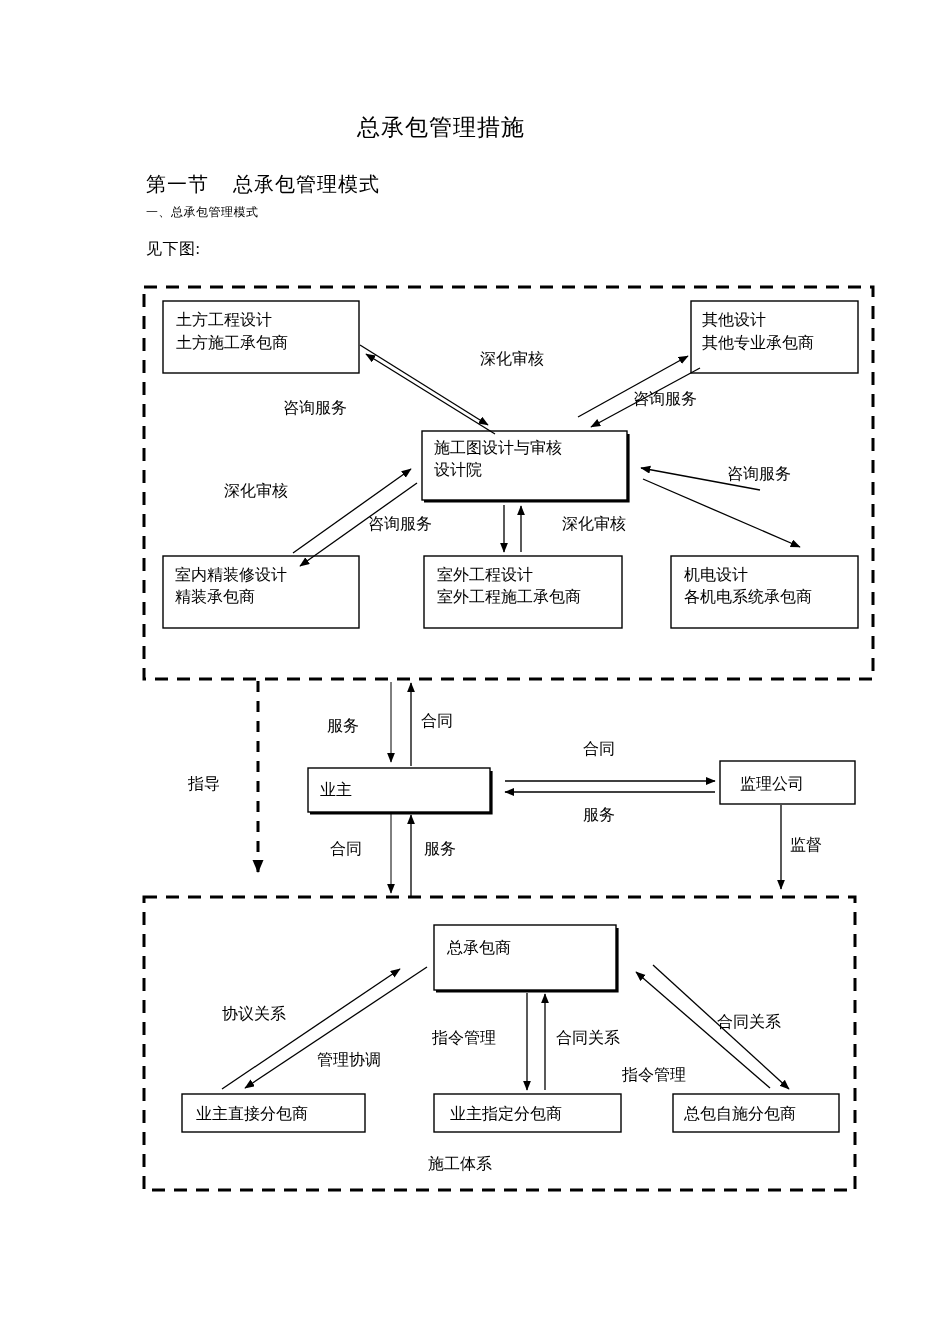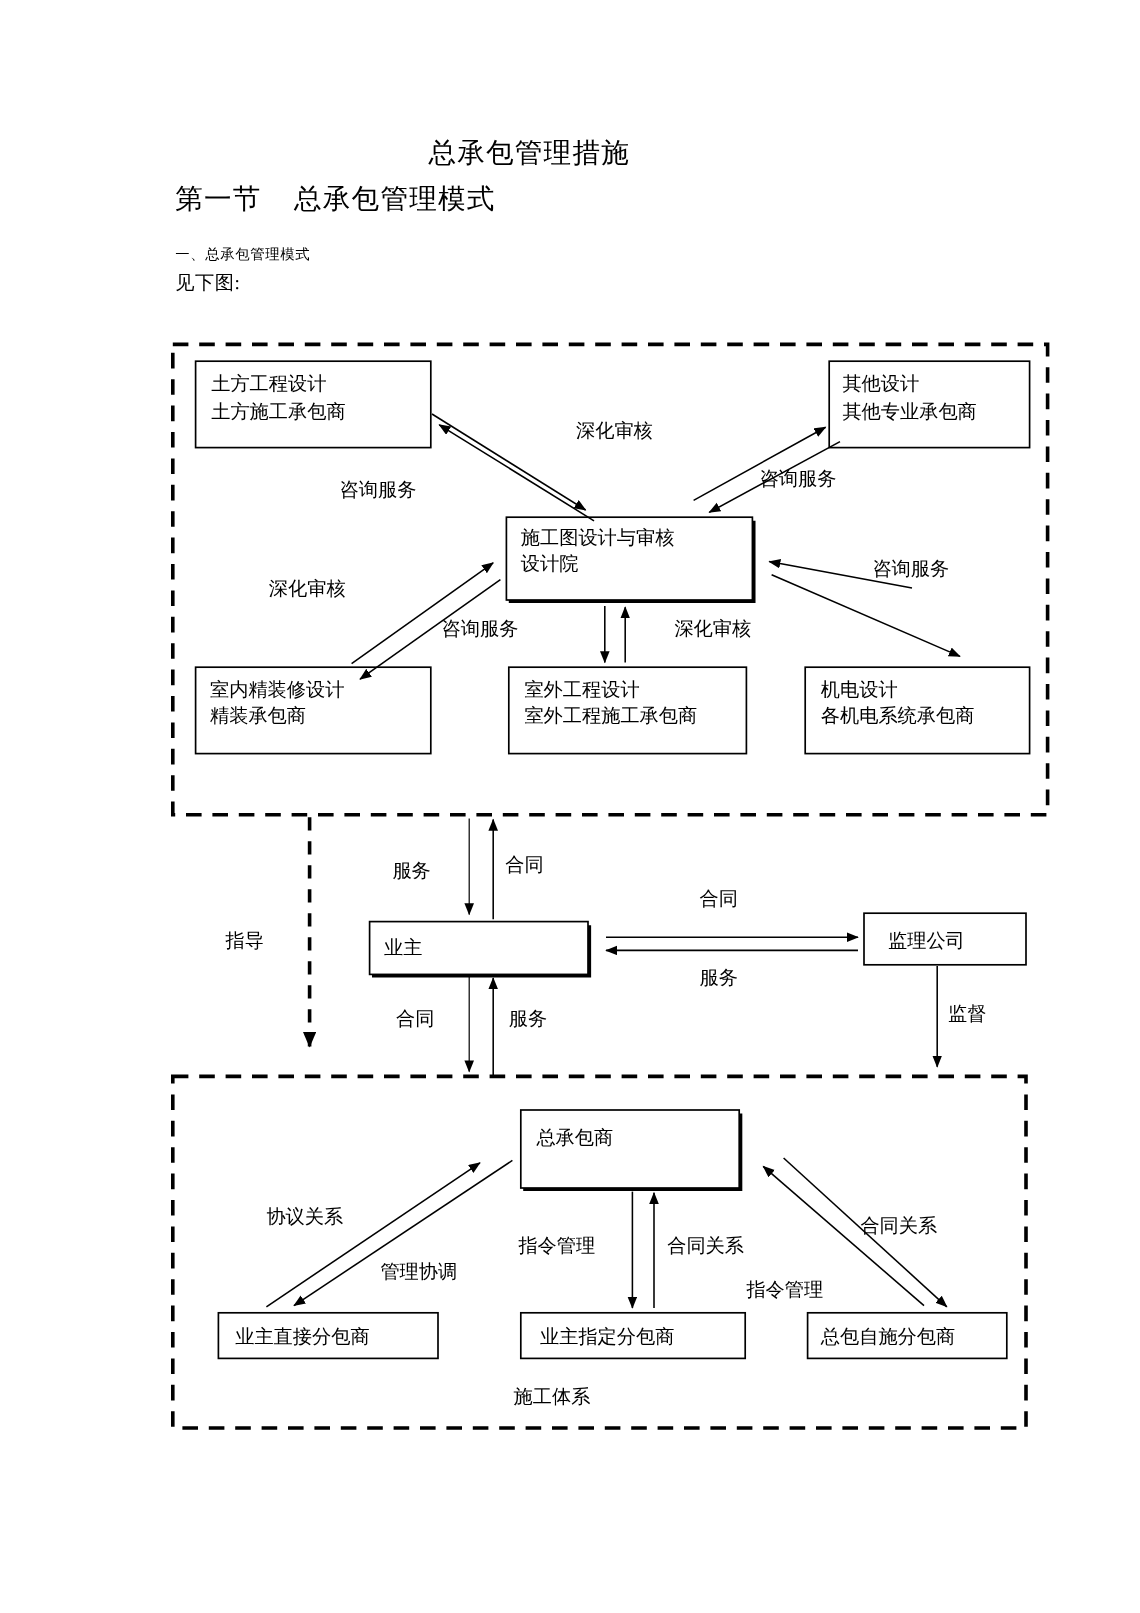--- a/index.html
+++ b/index.html
@@ -9,29 +9,29 @@
     color:#000000;
   }
   .page{position:absolute;inset:0;}
 
   
   .doc-title{
     position:absolute;left:0;top:114px;width:882px;text-align:center;
     font-size:23px;line-height:1.2;letter-spacing:1px;
   }
   .section-head{
-    position:absolute;left:146px;top:152px;
-    font-size:23px;line-height:1.2;letter-spacing:1px;white-space:pre;
+    position:absolute;left:146px;top:172px;
+    font-size:20px;line-height:1.2;letter-spacing:1px;white-space:pre;
   }
   .sub-head{
     position:absolute;left:146px;top:205px;
     font-size:12px;line-height:1.2;letter-spacing:0.5px;
   }
   .see-below{
-    position:absolute;left:146px;top:227px;
+    position:absolute;left:146px;top:239px;
     font-size:16px;line-height:1.2;letter-spacing:0.5px;
   }
 
   
   #diagram{position:absolute;left:0;top:0;width:950px;height:1344px;}
   #diagram text{
     font-family:"Liberation Serif","DejaVu Serif",serif;
     font-size:16px;fill:#000;
   }
   .boxlabel{font-size:16px;}

